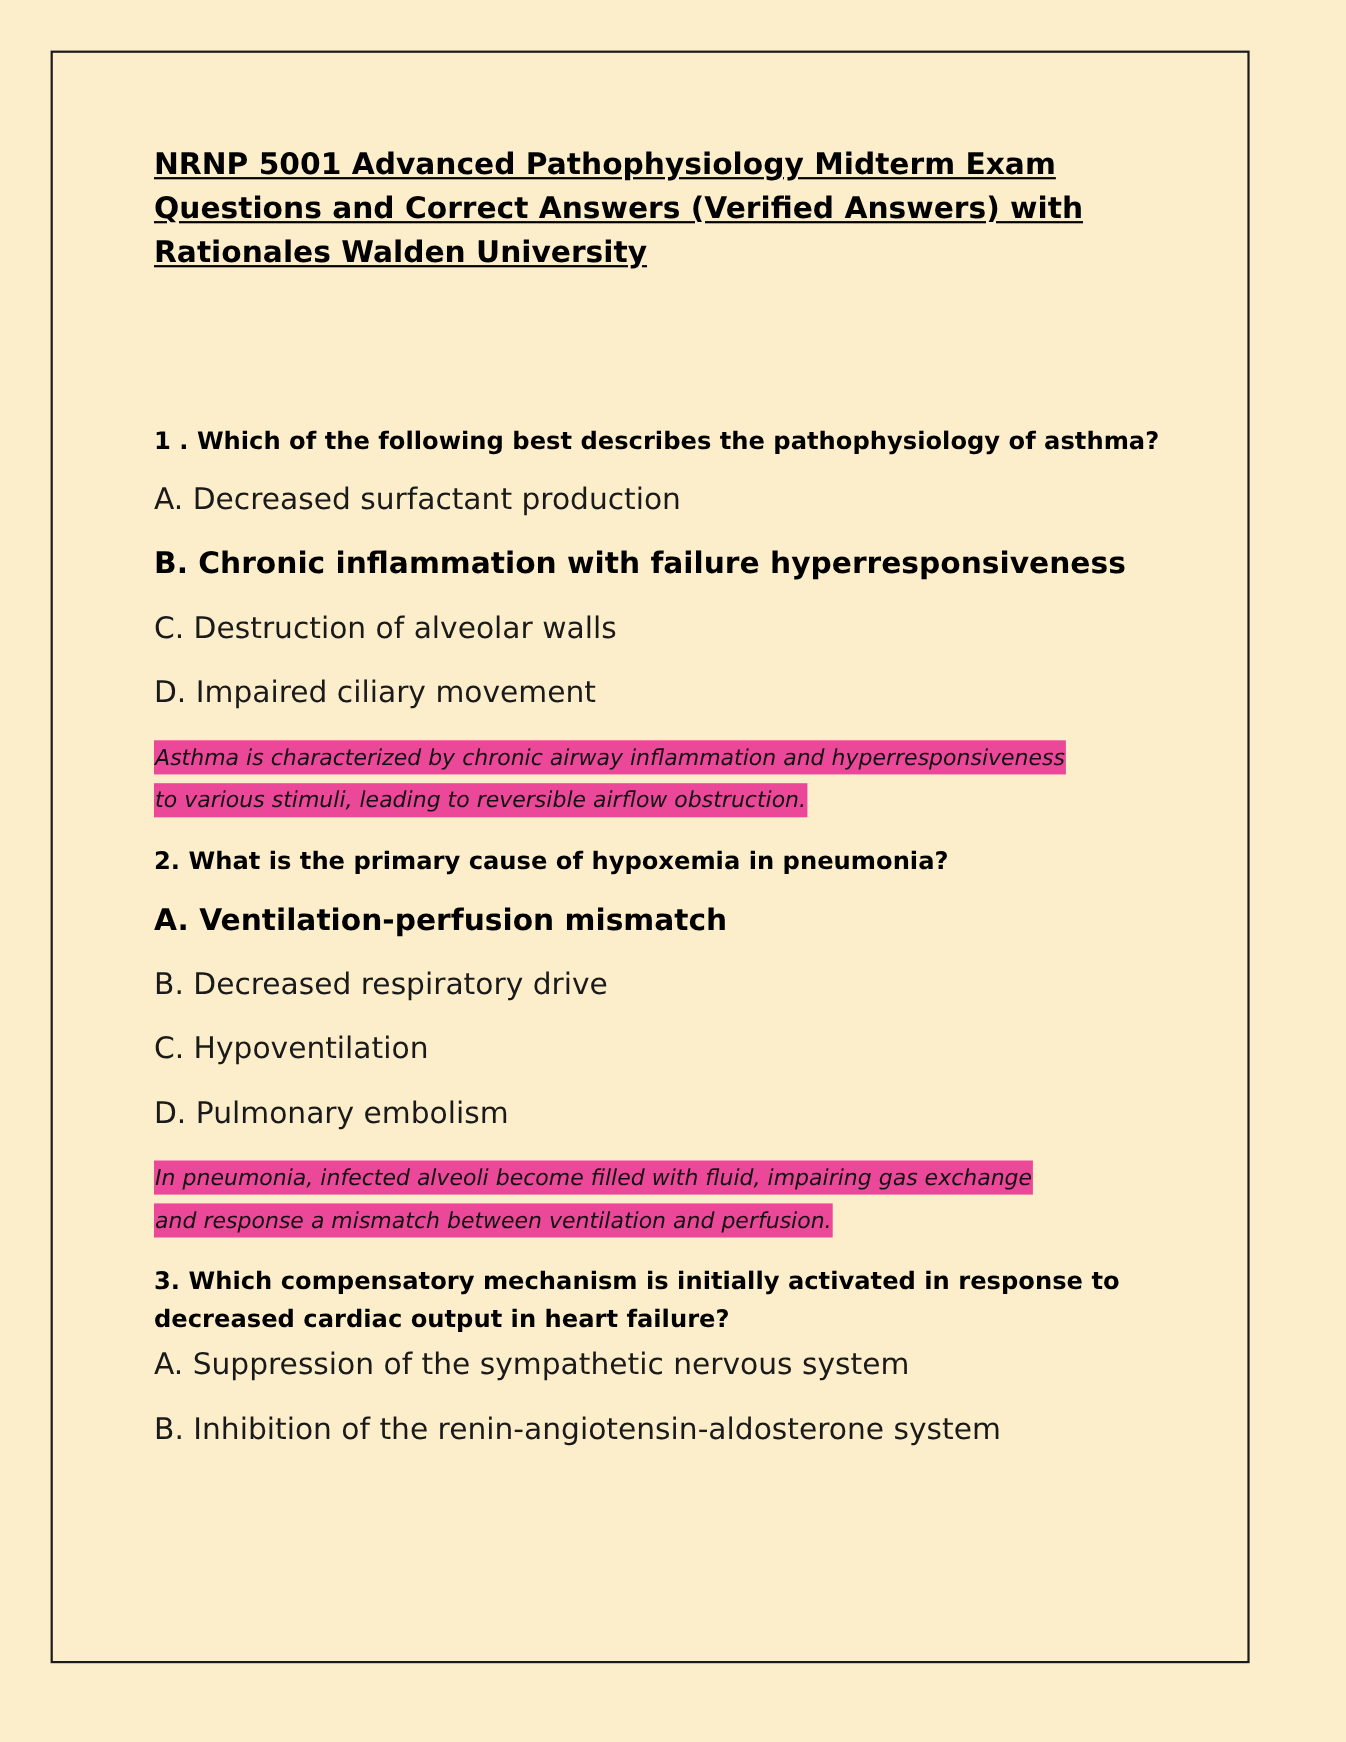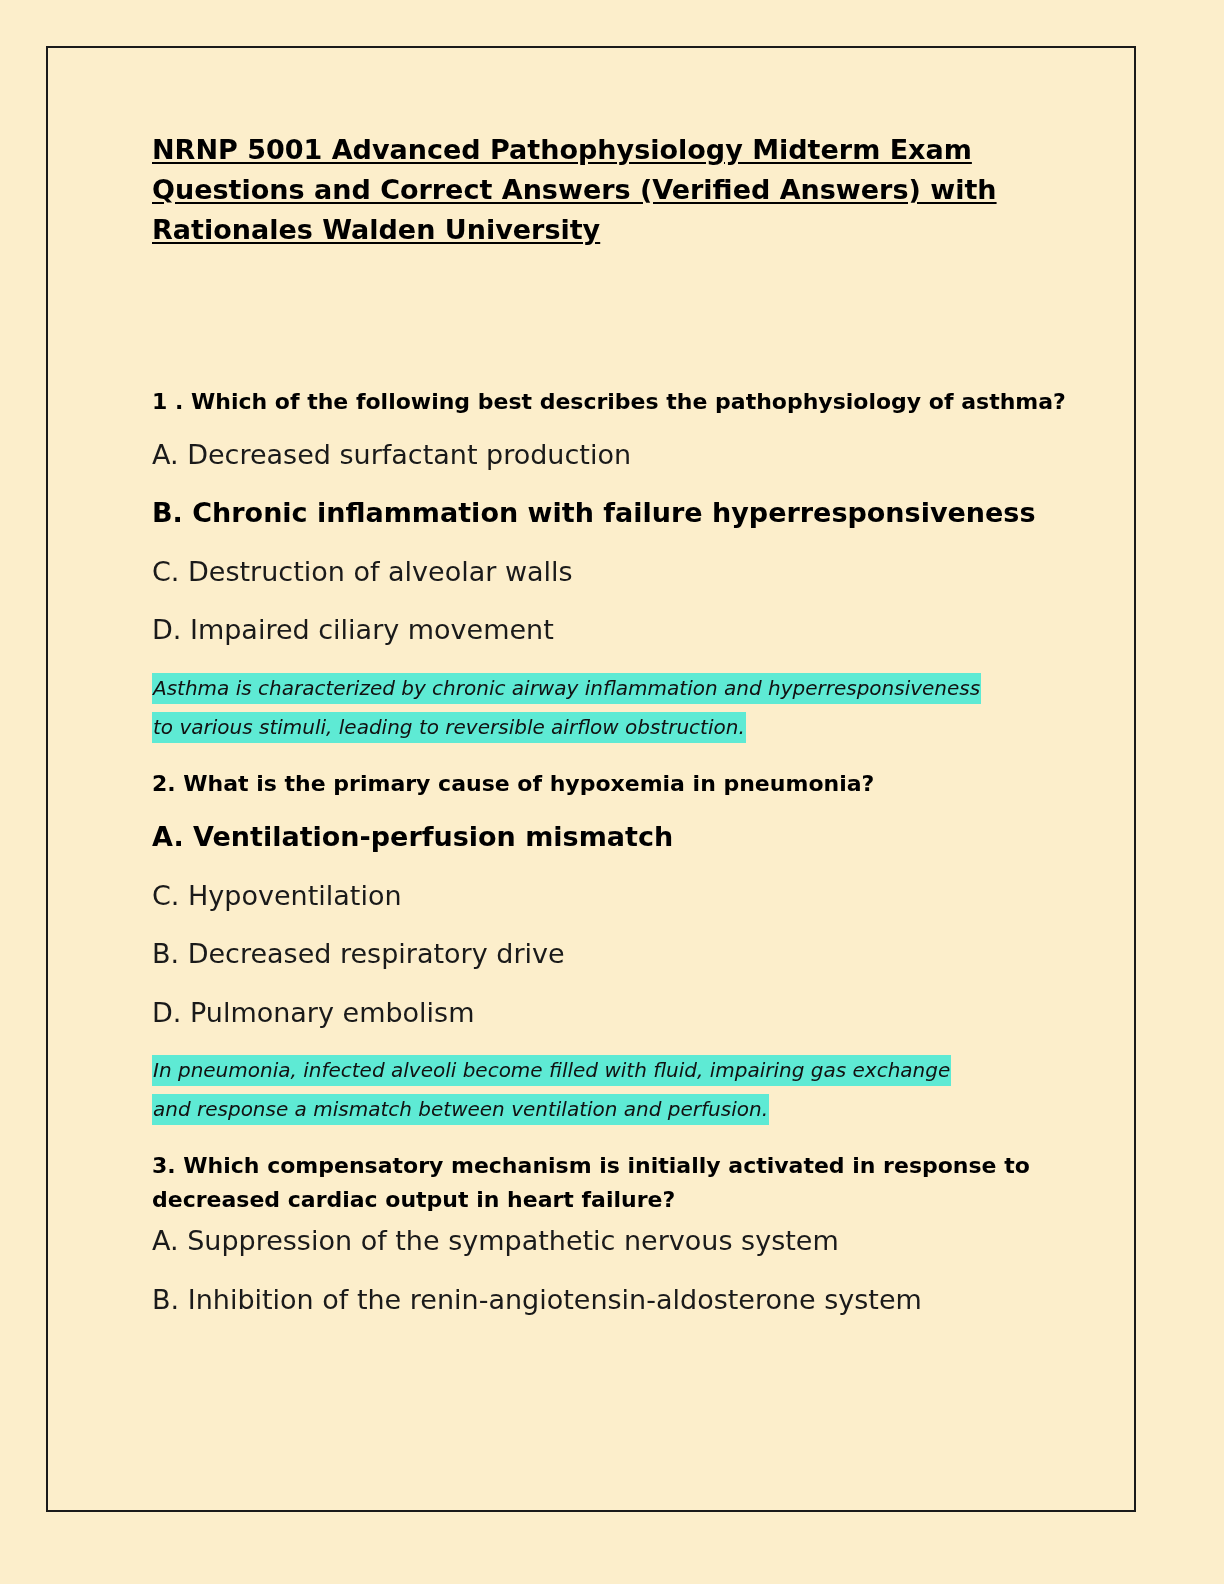--- a/index.html
+++ b/index.html
@@ -18,21 +18,21 @@
     left: 46px;
     top: 46px;
     width: 1090px;
     height: 1466px;
     border: 2px solid #1a1a1a;
     background: #fceecb;
     box-sizing: border-box;
   }
   .content {
     position: absolute;
-    left: 104px;
+    left: 92px;
     top: 82px;
     width: 930px;
   }
   .doc-title {
     font-size: 27px;
     font-weight: bold;
     line-height: 1.48;
     color: #000000;
     margin: 0;
   }
@@ -69,21 +69,21 @@
   }
   .rationale {
     font-size: 20px;
     font-style: italic;
     color: #111111;
     line-height: 1.55;
     margin: 0 0 20px 0;
     max-width: 920px;
   }
   .rationale span.hl {
-    background: #5eead4;
+    background: #ec4899;
     box-decoration-break: clone;
     -webkit-box-decoration-break: clone;
     padding: 3px 1px 4px 1px;
     line-height: 1.95;
   }
 </style>
 </head>
 <body>
 
 <div class="page">
@@ -105,22 +105,22 @@
       <p class="choice">D. Impaired ciliary movement</p>
       <p class="rationale">
         <span class="hl">Asthma is characterized by chronic airway inflammation and hyperresponsiveness</span><br>
         <span class="hl">to various stimuli, leading to reversible airflow obstruction.</span>
       </p>
     </div>
 
     <div class="q-block">
       <p class="question">2. What is the primary cause of hypoxemia in pneumonia?</p>
       <p class="choice correct">A. Ventilation-perfusion mismatch</p>
+      <p class="choice">B. Decreased respiratory drive</p>
       <p class="choice">C. Hypoventilation</p>
-      <p class="choice">B. Decreased respiratory drive</p>
       <p class="choice">D. Pulmonary embolism</p>
       <p class="rationale">
         <span class="hl">In pneumonia, infected alveoli become filled with fluid, impairing gas exchange</span><br>
         <span class="hl">and response a mismatch between ventilation and perfusion.</span>
       </p>
     </div>
 
     <div class="q-block">
       <p class="question two-line">
         <span>3. Which compensatory mechanism is initially activated in response to</span><br>

